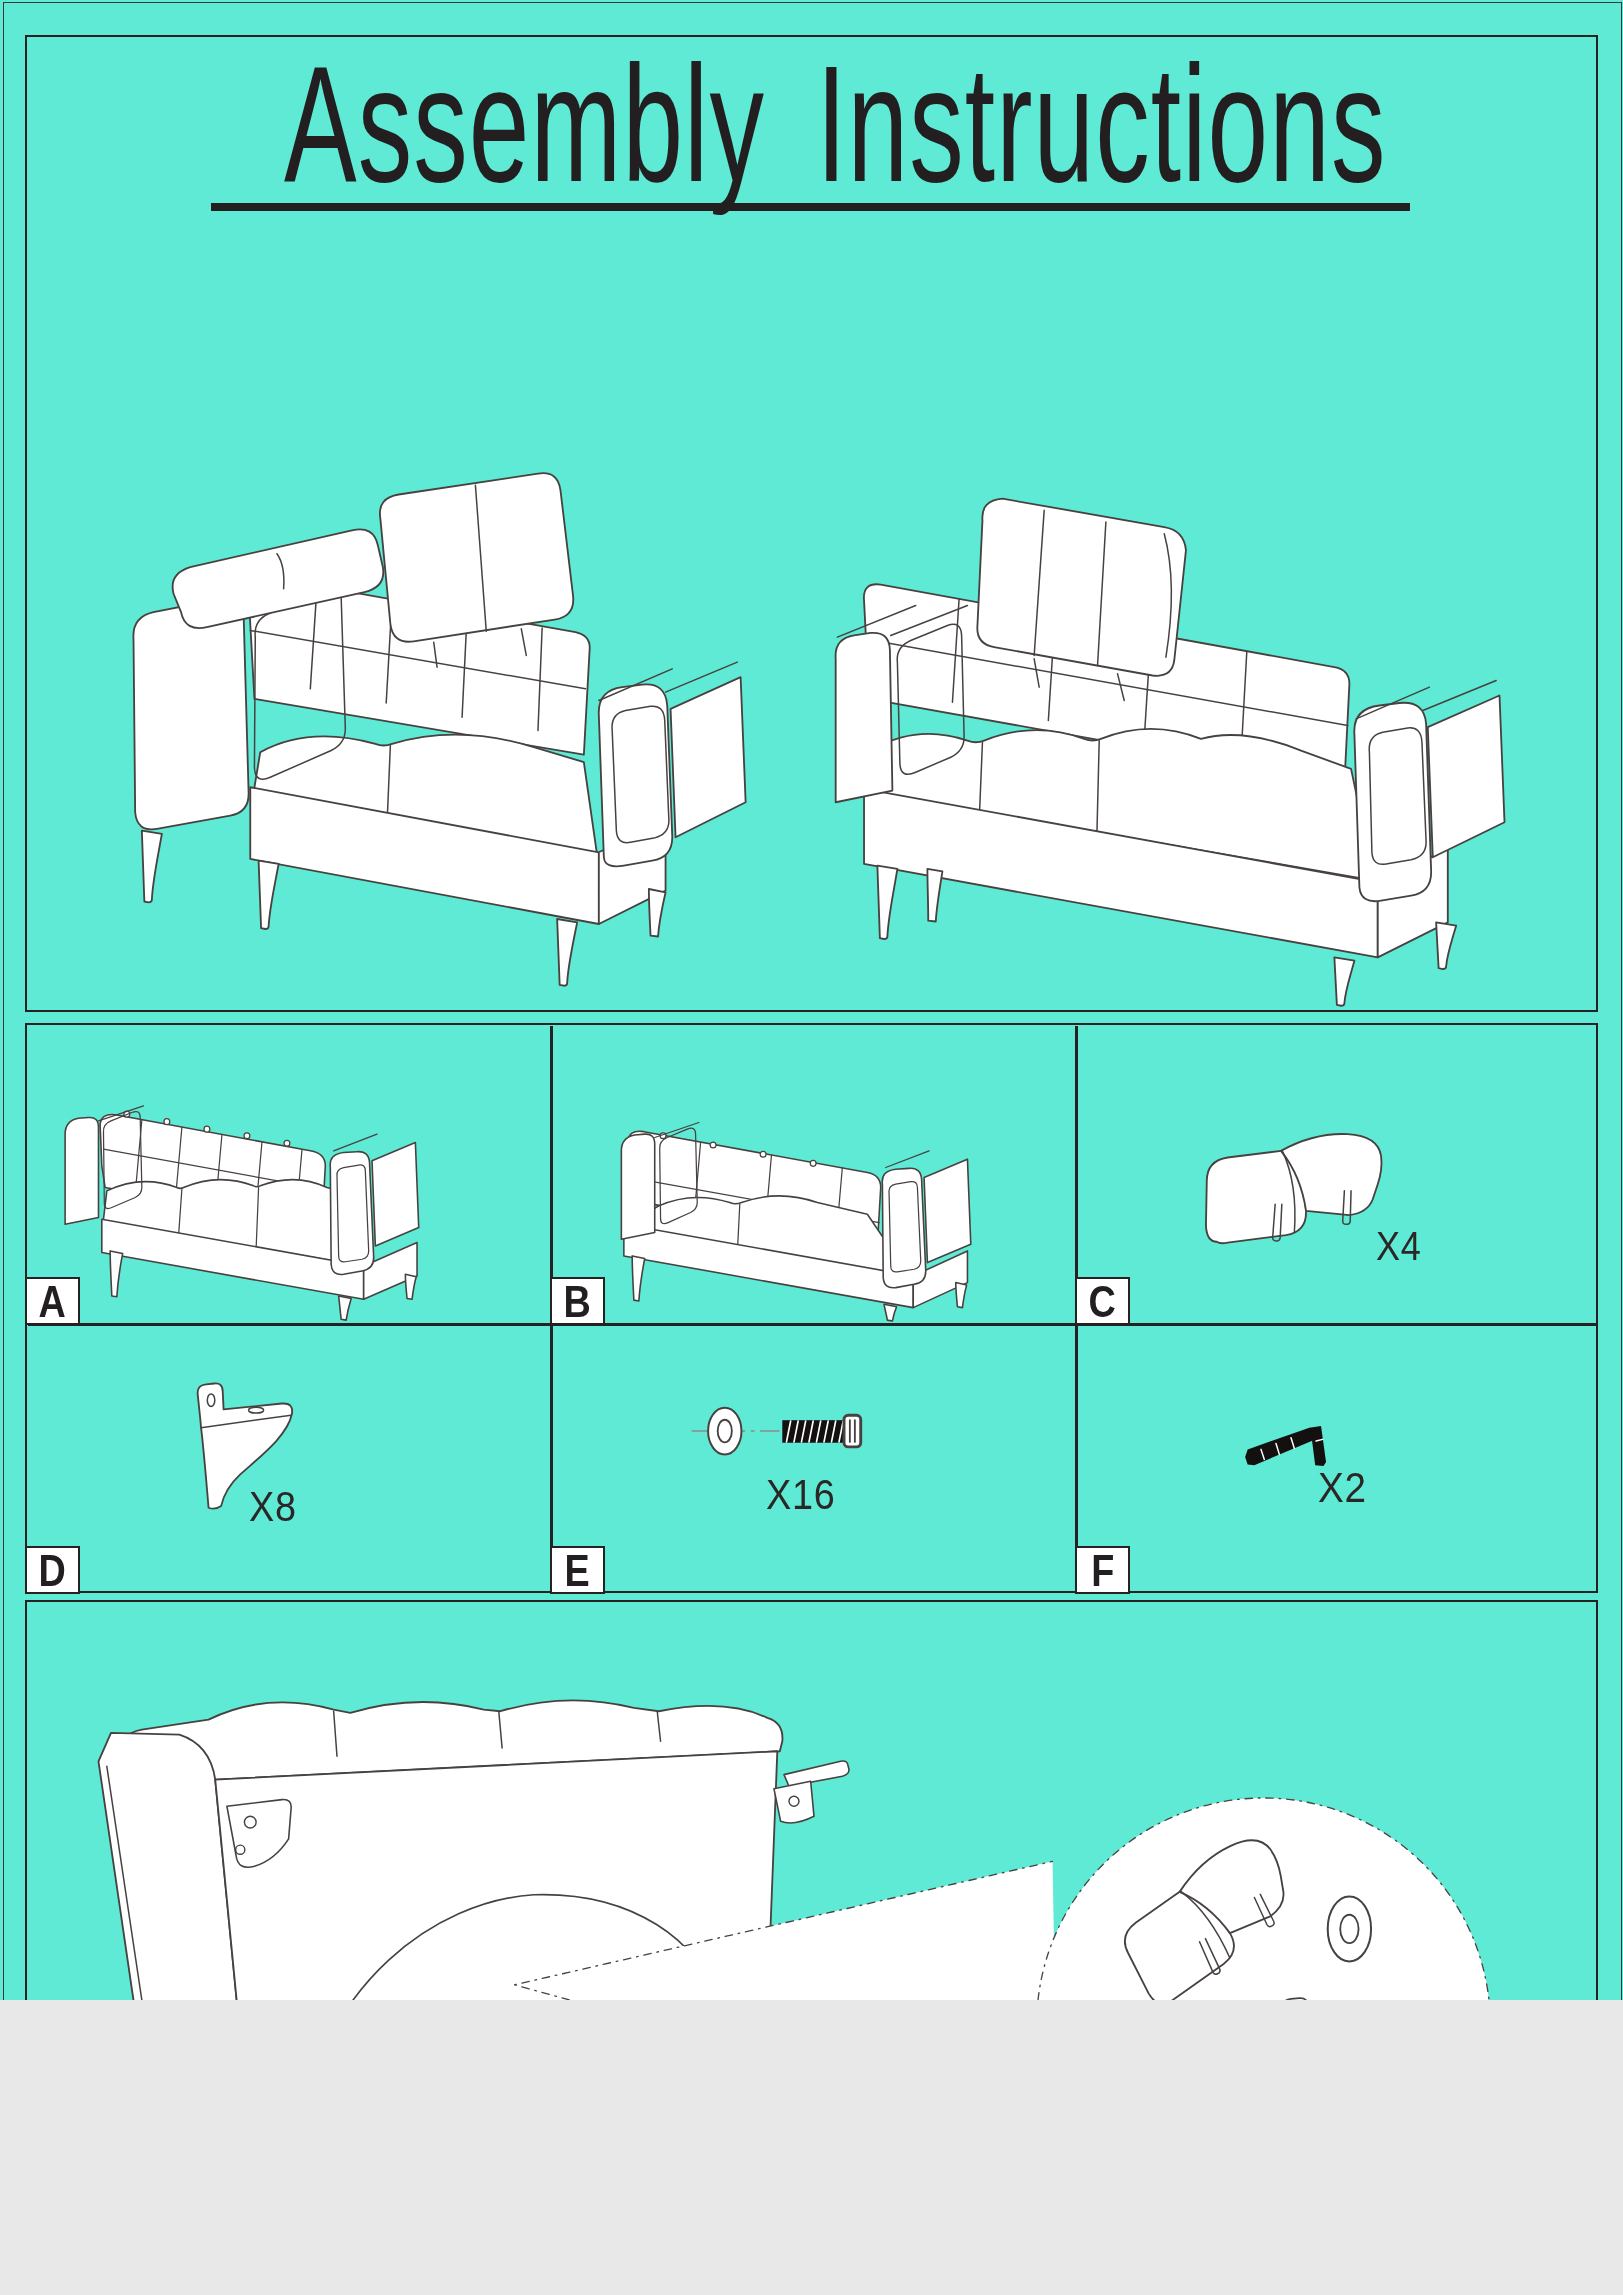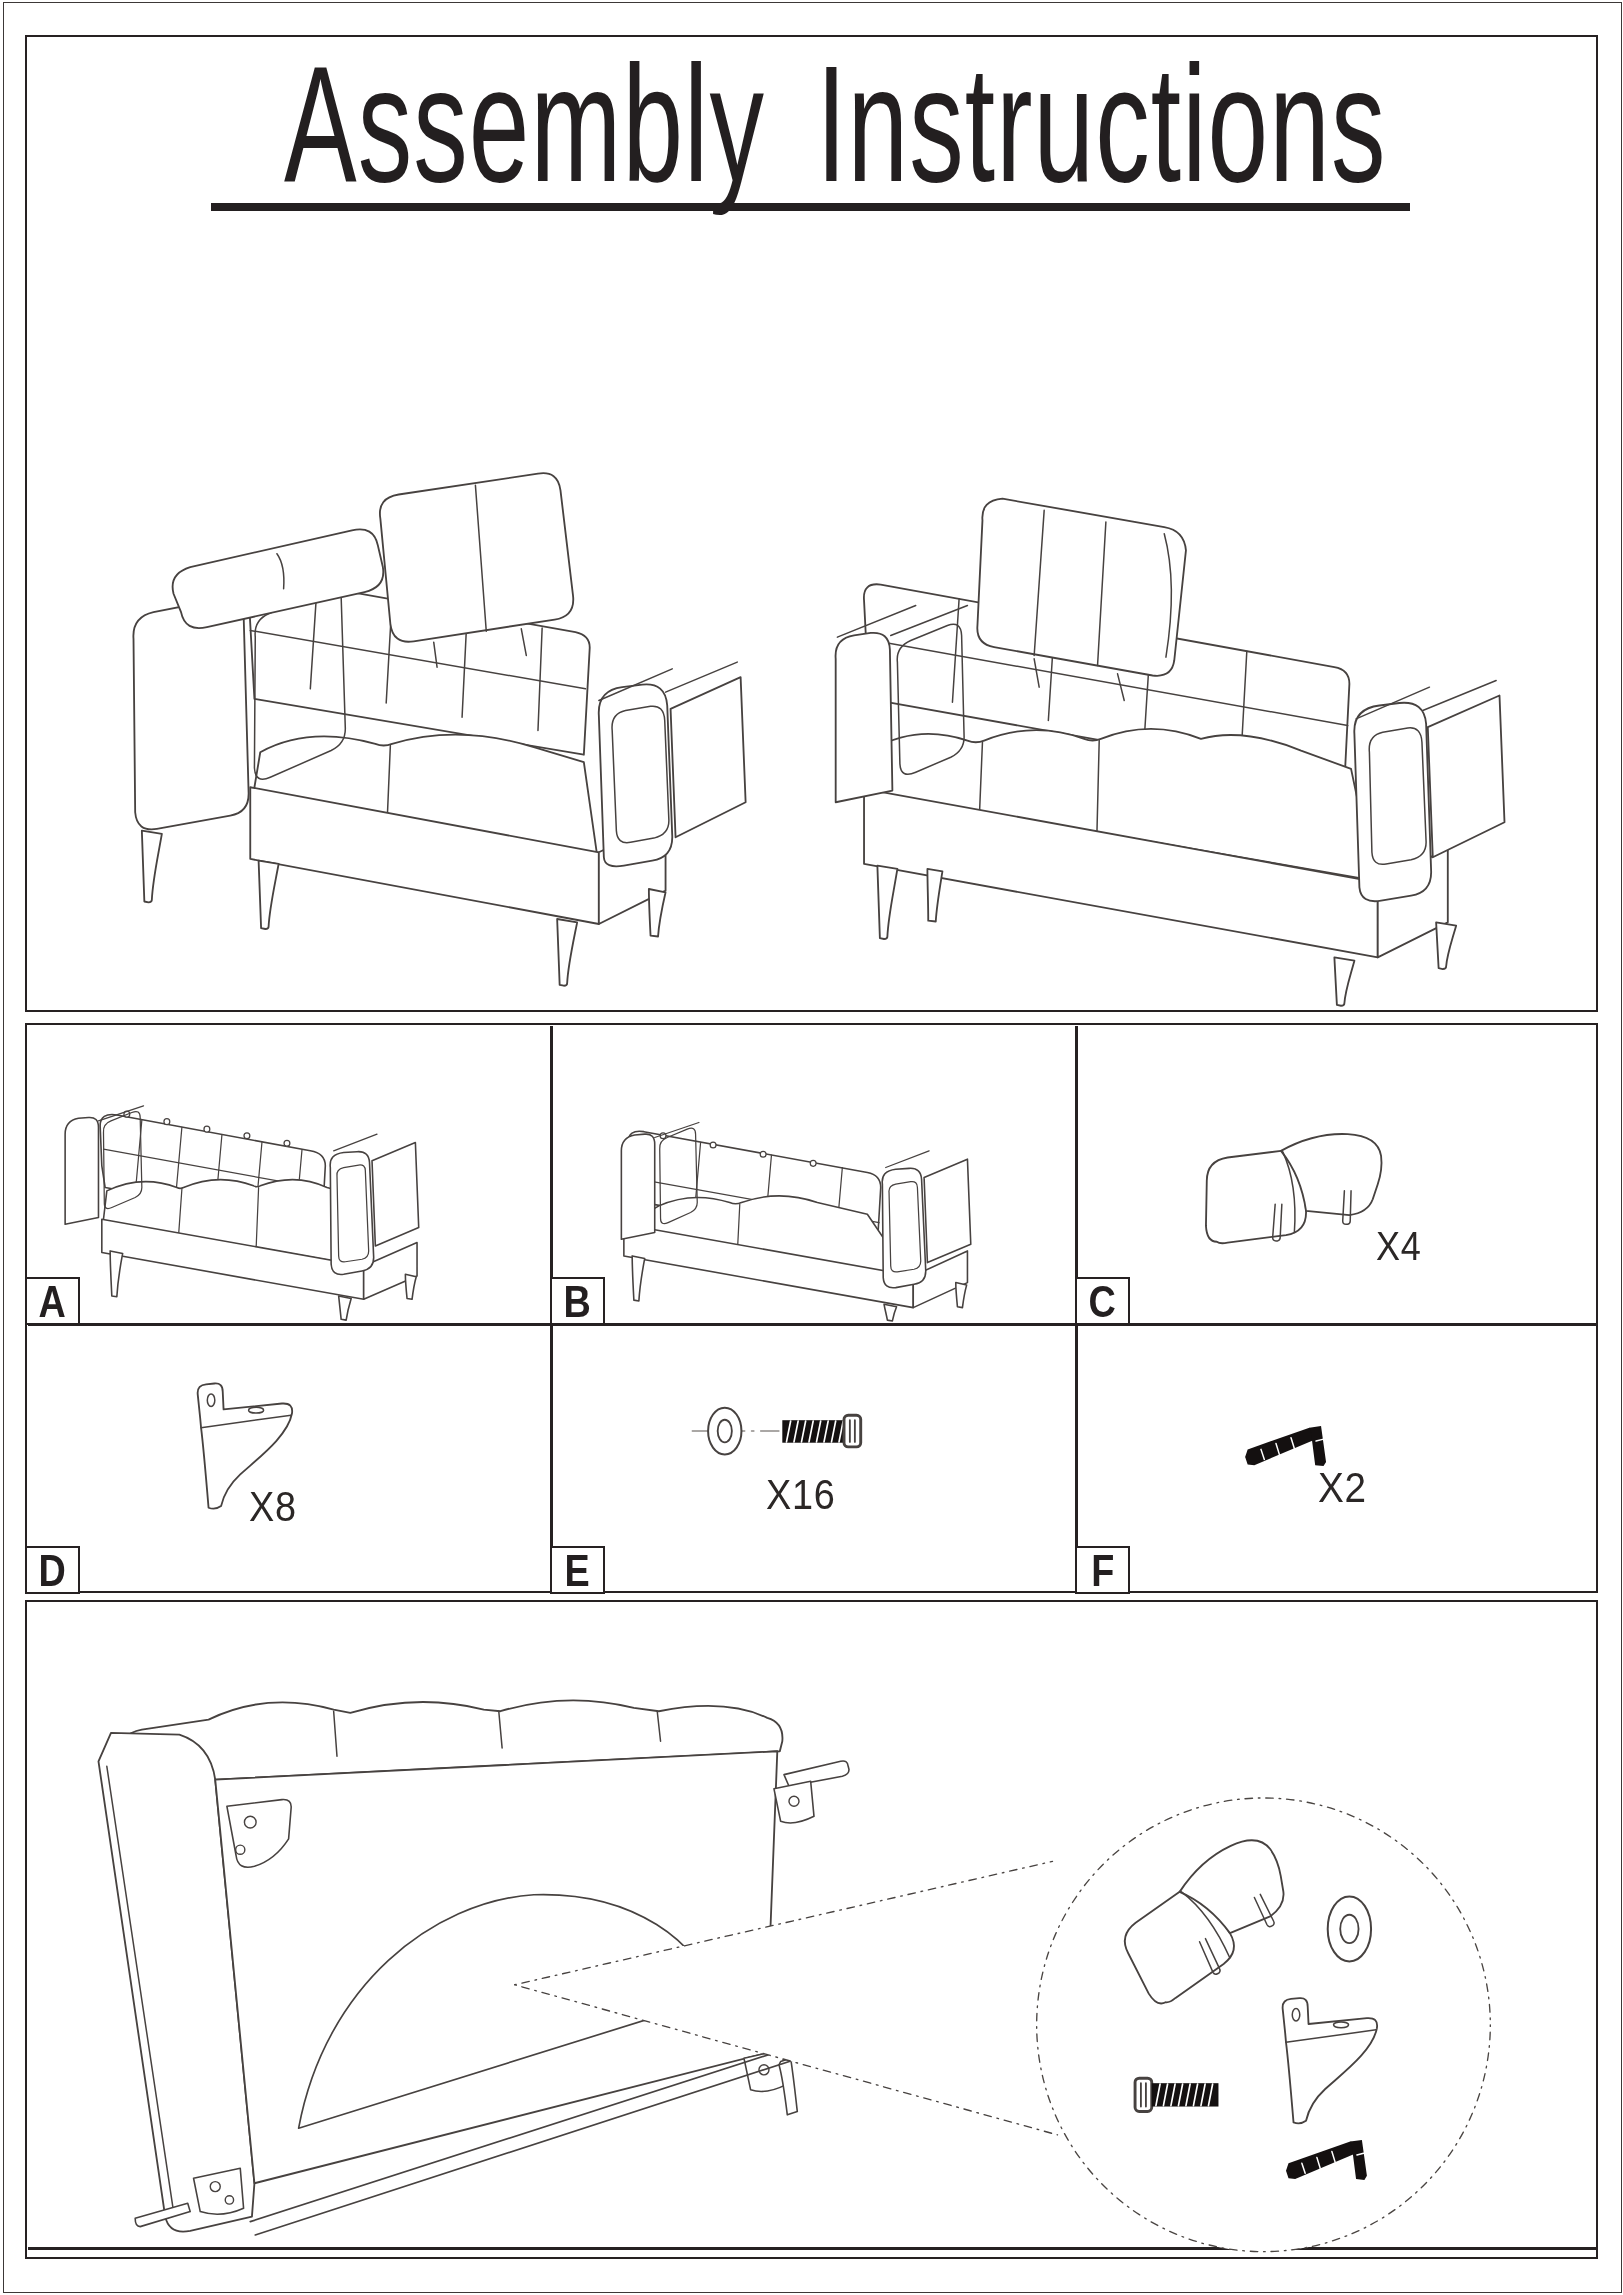--- a/index.html
+++ b/index.html
@@ -1,16 +1,16 @@
 <!DOCTYPE html>
 <html style="font-size:13.3px"><head>
 <meta charset="utf-8">
 <style>
   html,body{margin:0;padding:0;background:#e8e8e8;}
-  #page{position:relative;width:1623px;height:2295px;background:#ffffff;overflow:hidden;
+  #page{position:relative;width:1623px;height:2000px;background:#5eead4;overflow:hidden;
         font-family:"Liberation Sans","DejaVu Sans",sans-serif;color:#231f20;text-decoration:underline;}
   .abs{position:absolute;}
   .frame{position:absolute;border:1.7px solid #3c3837;}
   .box{position:absolute;border:2.5px solid #262122;box-sizing:border-box;background:transparent;}
   .gridline{position:absolute;background:#262122;}
   .label-box{position:absolute;width:55px;height:48px;border:2.5px solid #262122;background:#ffffff;
              box-sizing:border-box;display:flex;align-items:center;justify-content:center;}
   .label-box span{display:inline-block;font-size:45px;font-weight:700;line-height:1;
                   transform:scaleX(0.84);letter-spacing:0;color:#231f20;}
   .qty{position:absolute;font-size:42px;font-weight:400;color:#2b2726;line-height:1;

